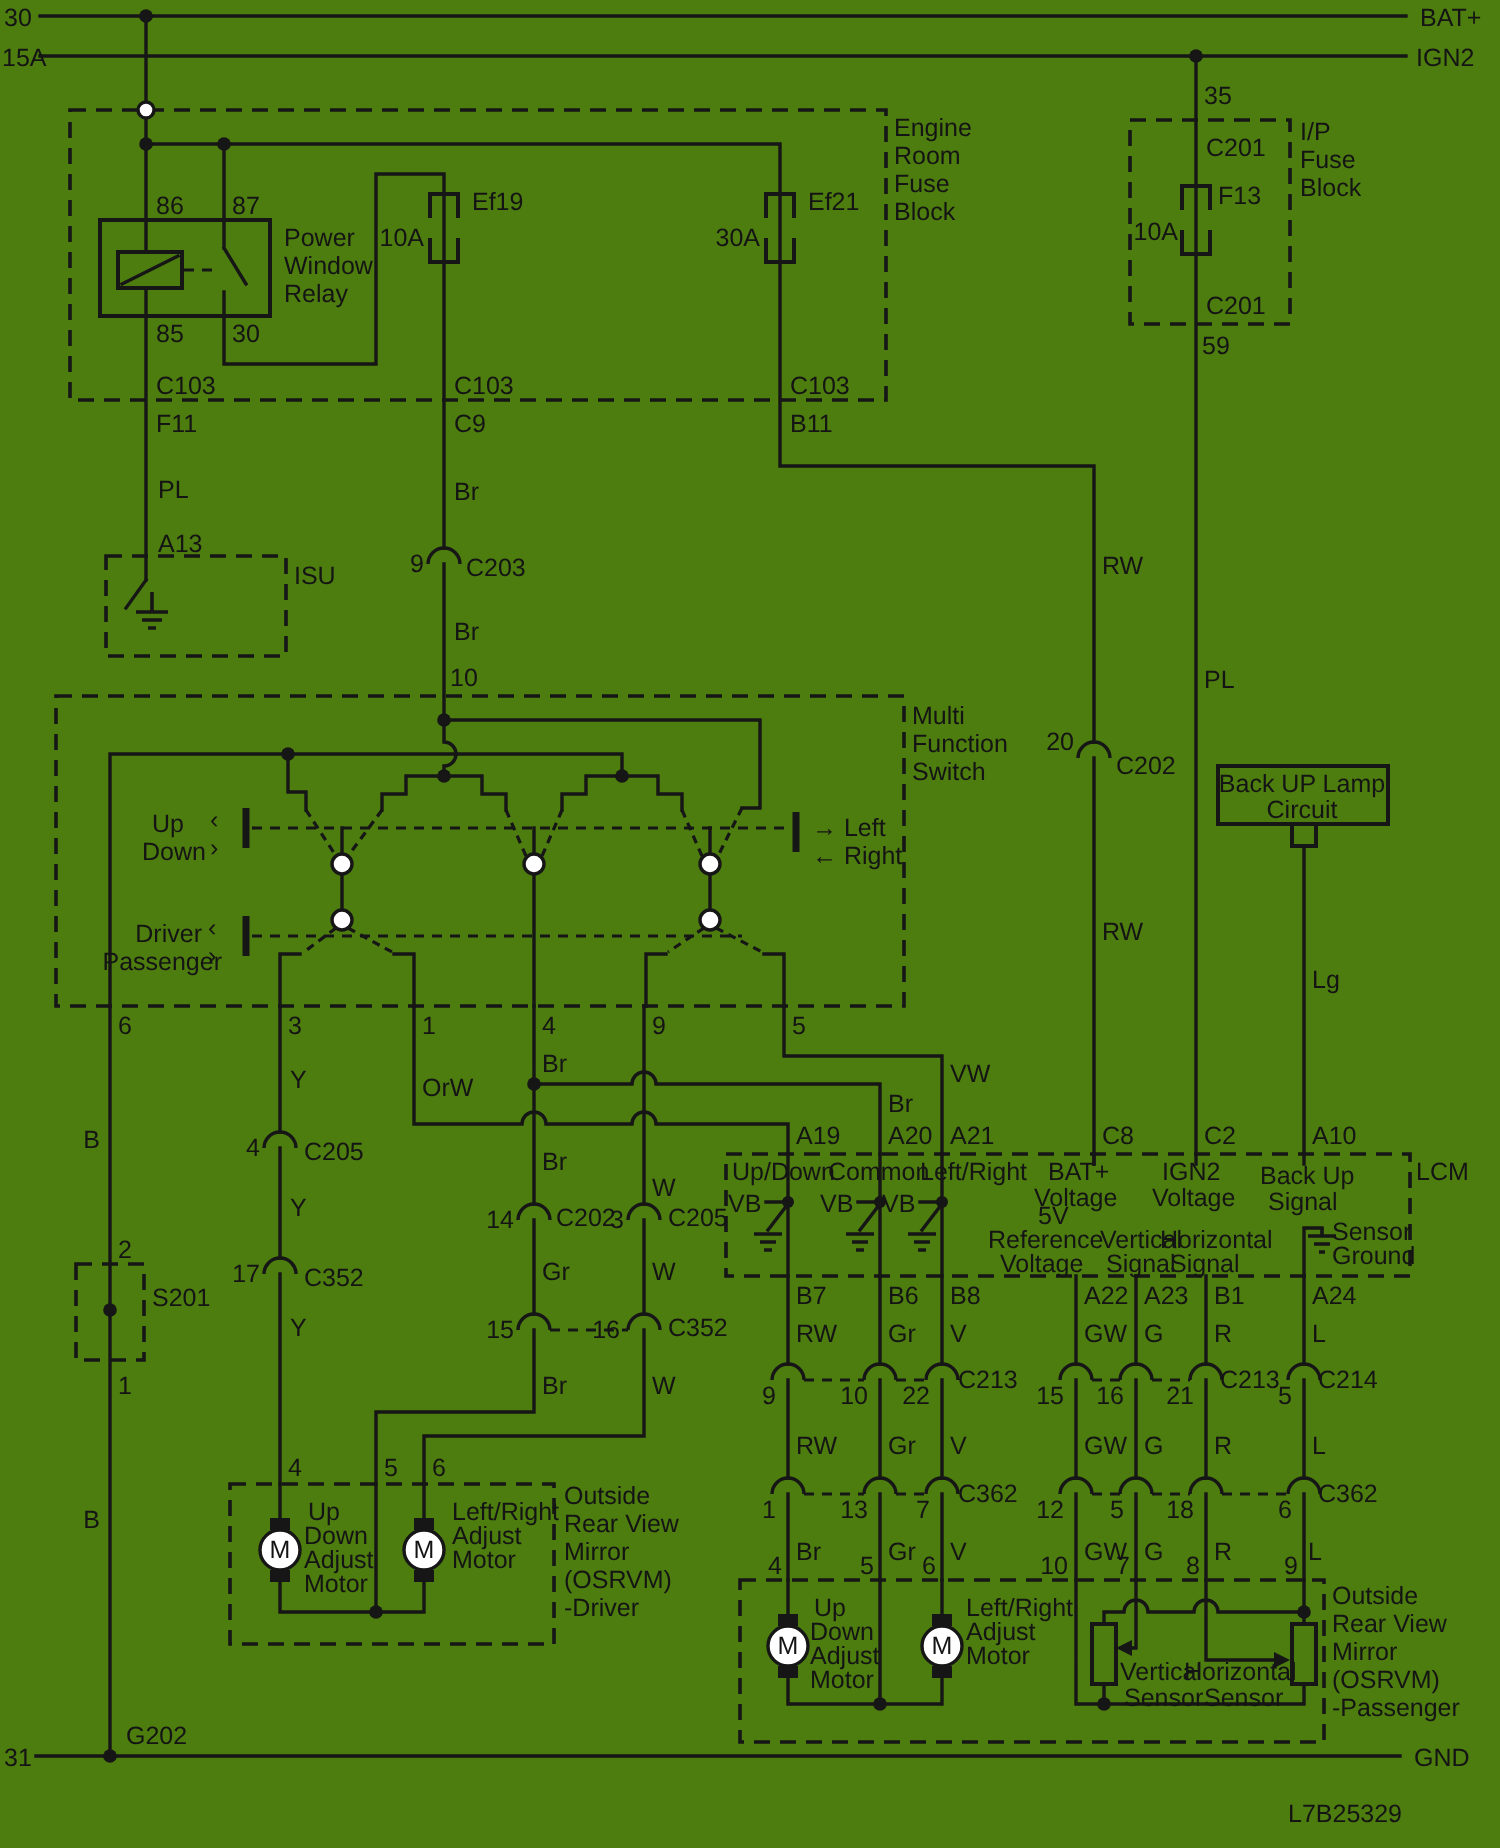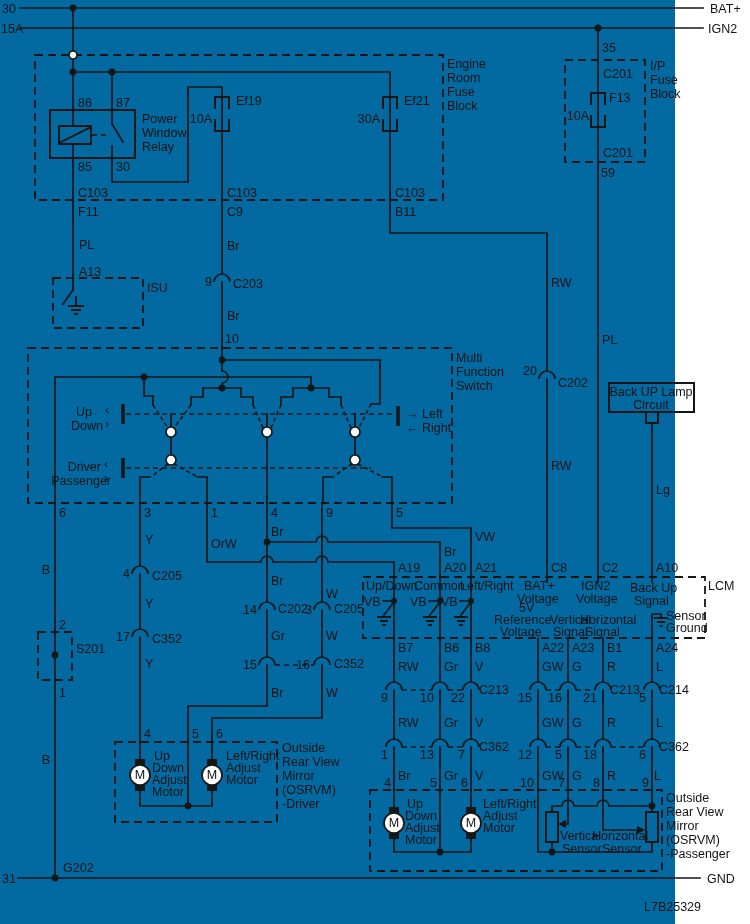--- a/index.html
+++ b/index.html
@@ -1,16 +1,16 @@
 <!DOCTYPE html>
 <html><head>
 <meta charset="utf-8">
 <style>
   html,body{margin:0;padding:0;background:#fff;}
-  #stage{position:relative;width:675px;height:924px;background:#0369a1;}
+  #stage{position:relative;width:750px;height:924px;background:#4d7c0f;}
   svg{display:block;}
   svg text{font-family:"Liberation Sans","DejaVu Sans",sans-serif;font-size:12.5px;fill:#141414;}
   .w{stroke:#161616;stroke-width:1.7;fill:none;stroke-linecap:square;}
   .w2{stroke:#161616;stroke-width:2;fill:none;stroke-linecap:square;}
   .cup{stroke:#161616;stroke-width:1.7;fill:none;}
   .dbox{fill:none;stroke:#161616;stroke-width:1.8;stroke-dasharray:8 5;}
   .dash{stroke:#161616;stroke-width:1.6;fill:none;stroke-dasharray:5 4;}
   .ddiag{stroke:#161616;stroke-width:1.6;fill:none;stroke-dasharray:4 3;}
   .bar{stroke:#161616;stroke-width:3.5;fill:none;}
   .dot{fill:#161616;stroke:none;}

